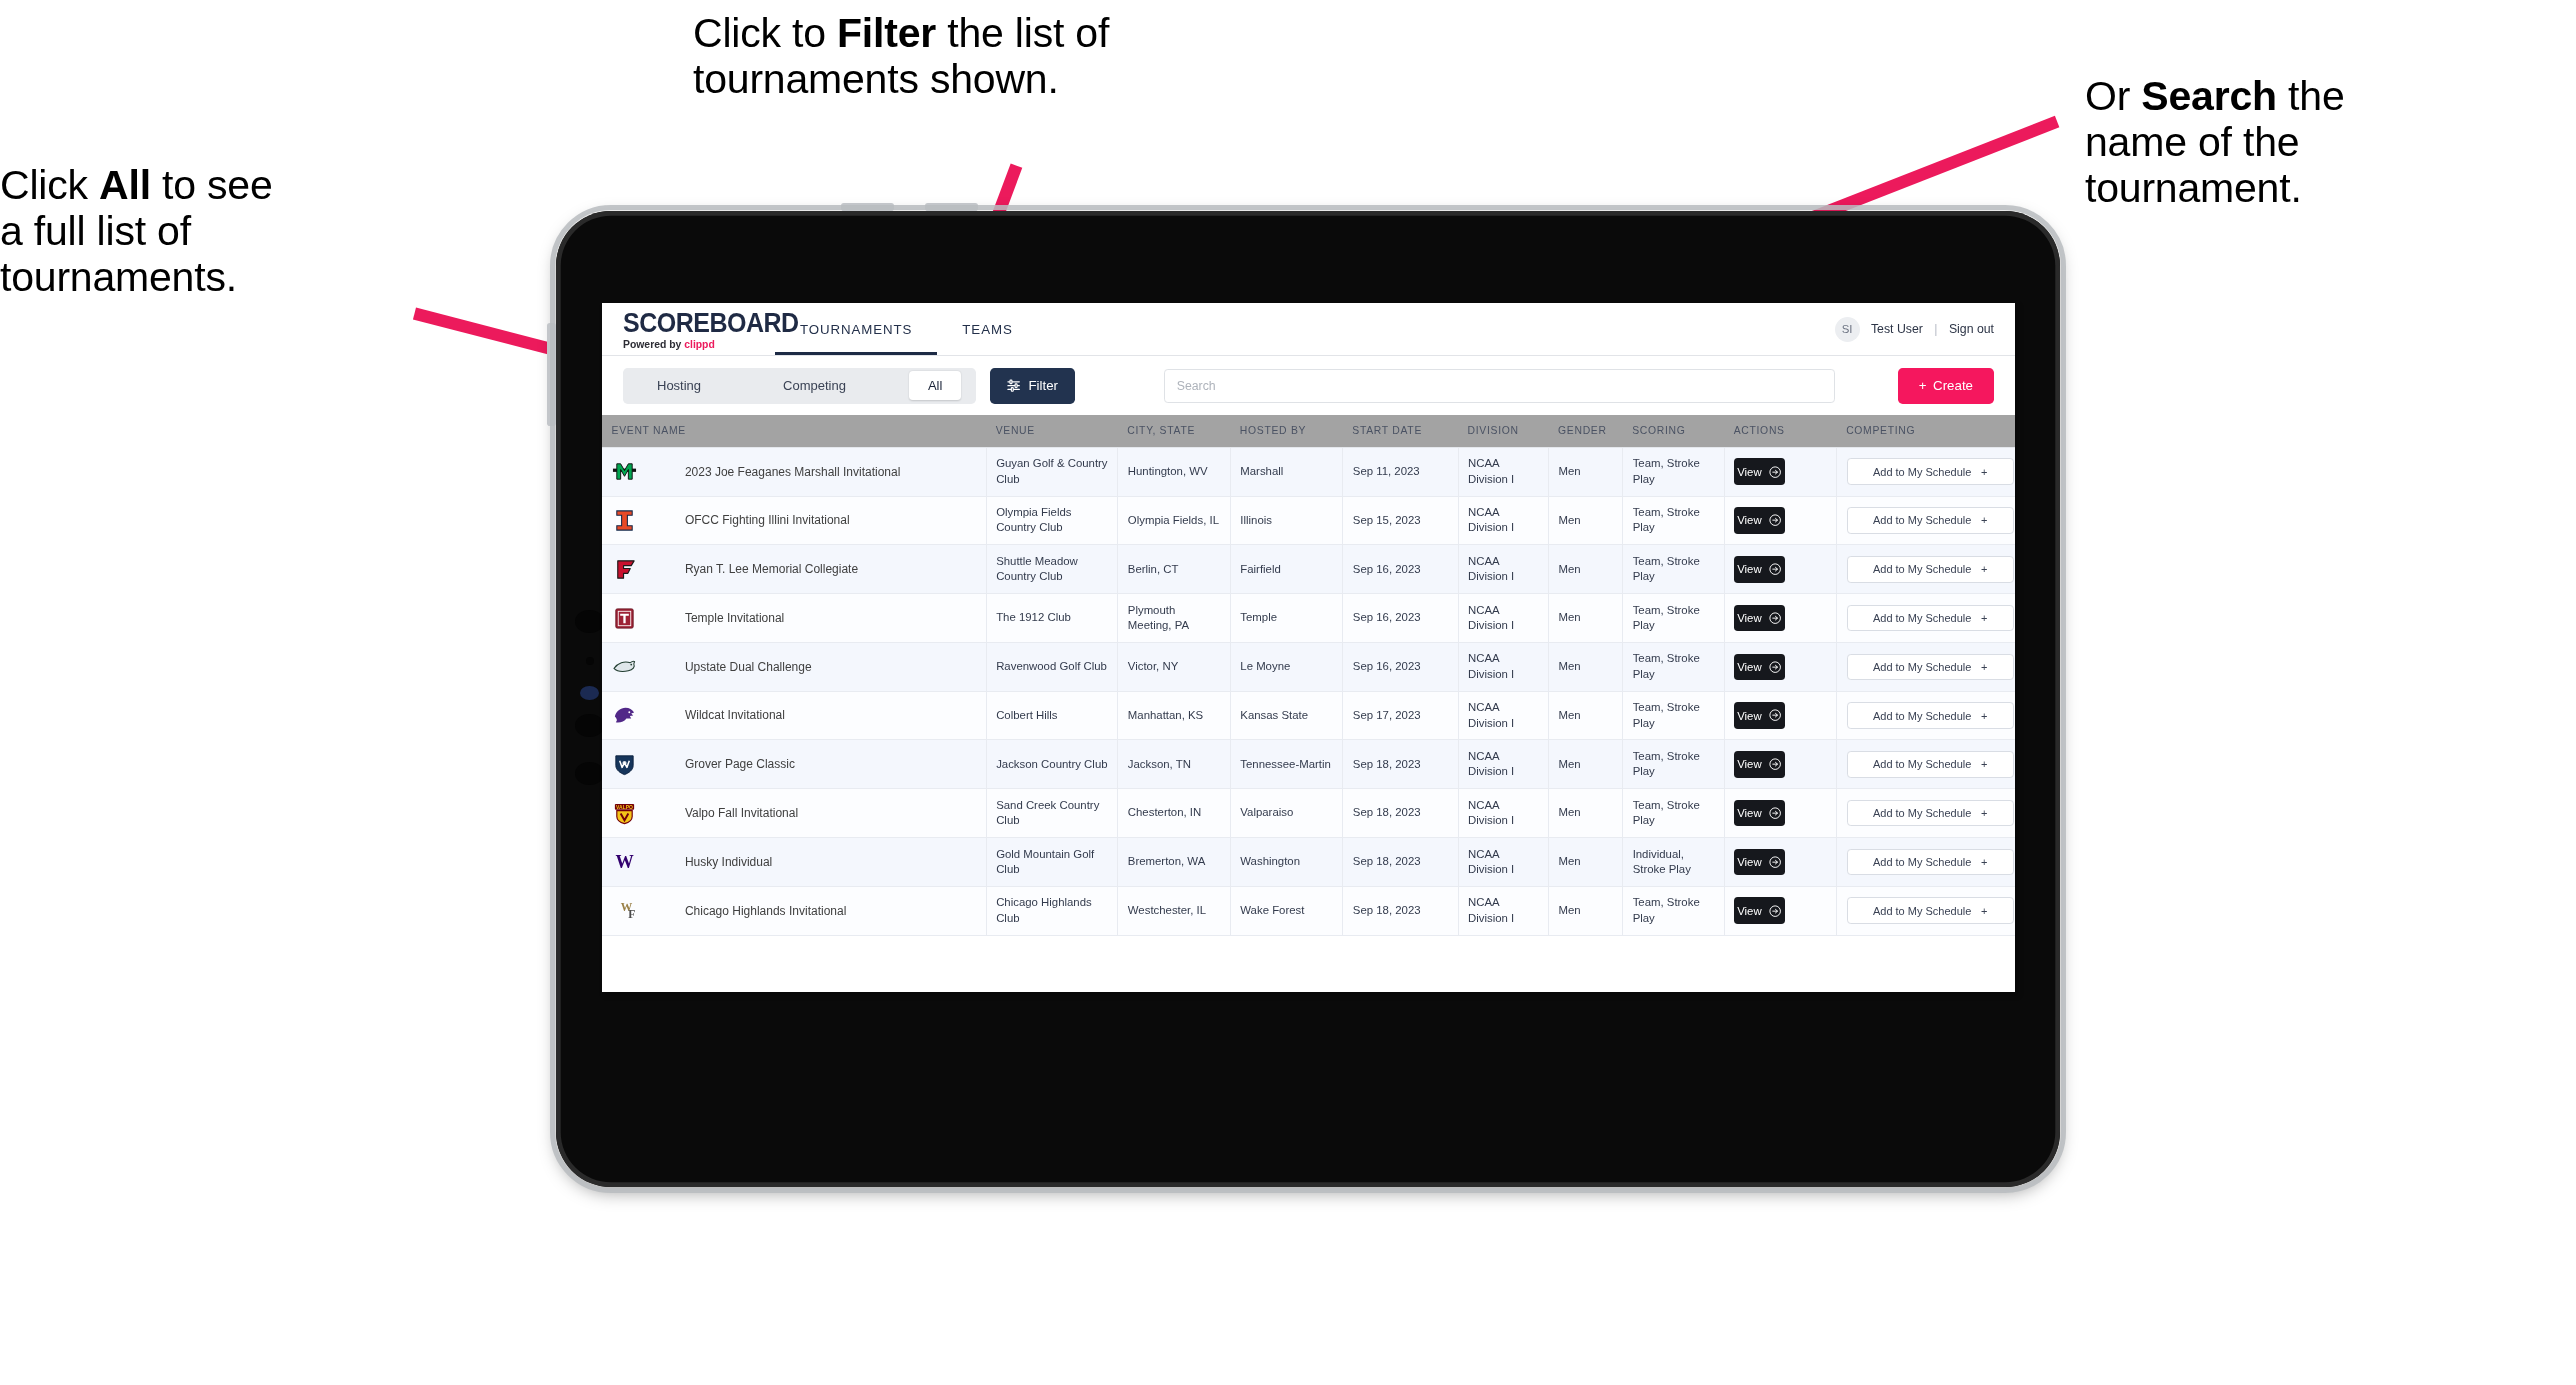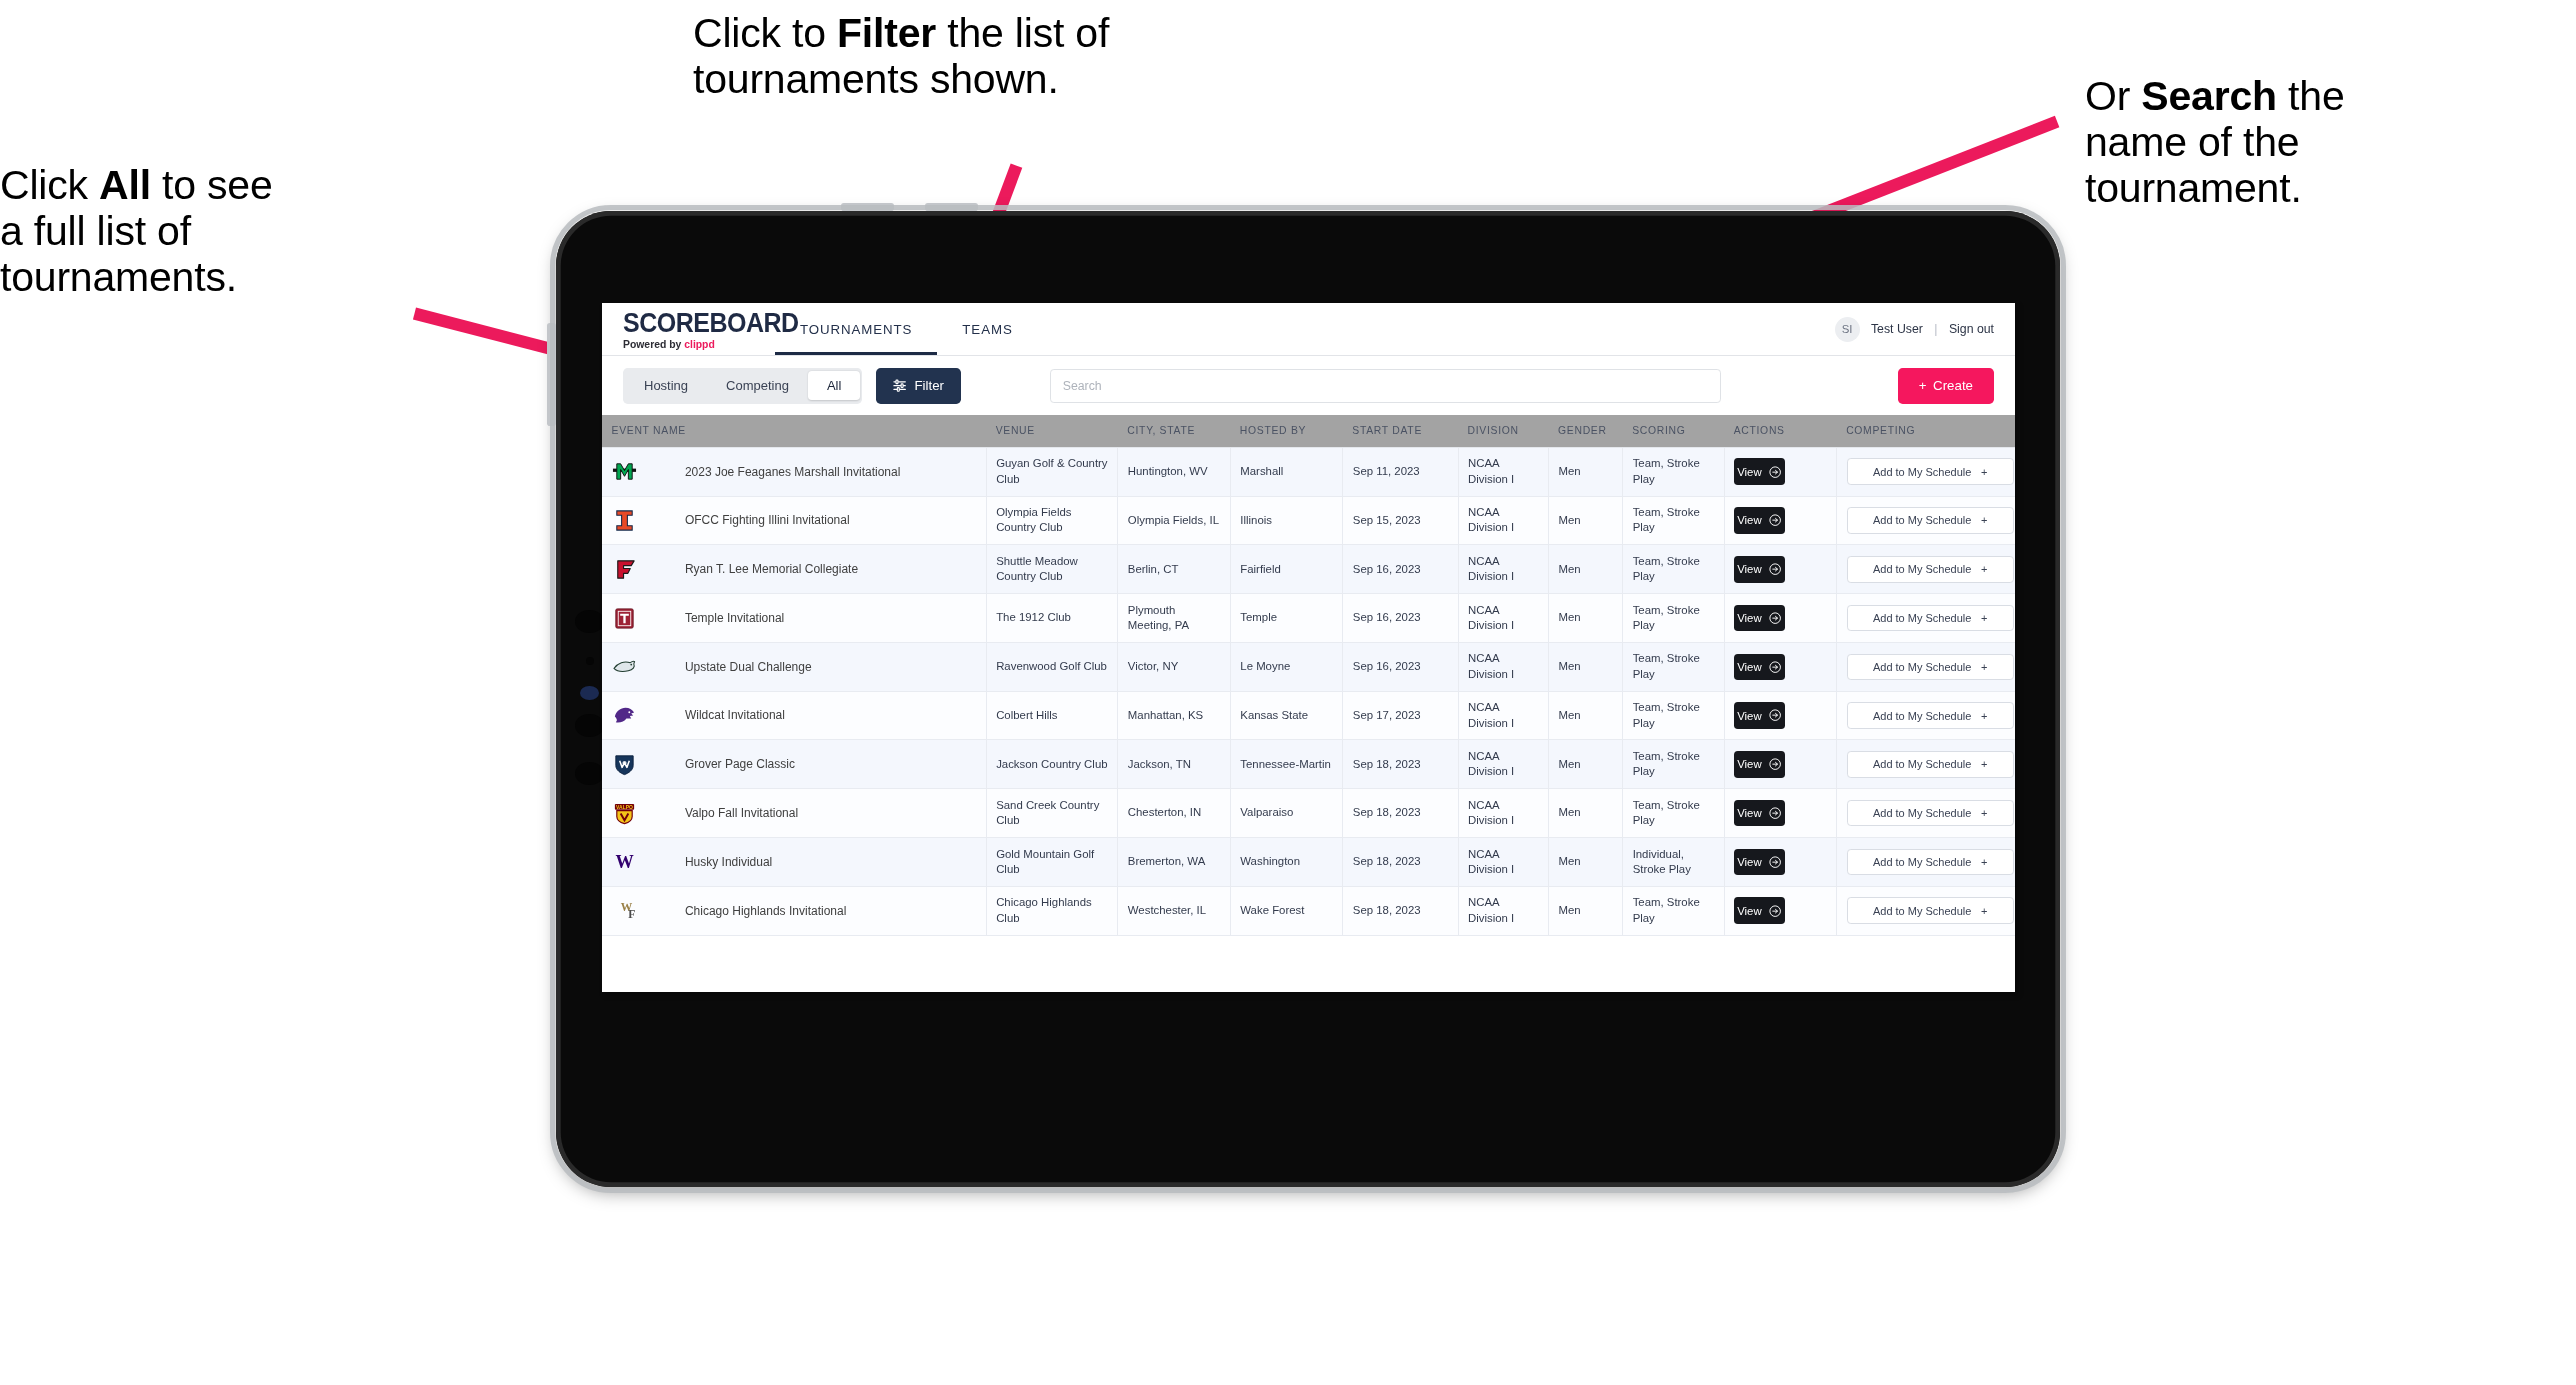--- a/index.html
+++ b/index.html
@@ -107,22 +107,23 @@
   .userbox .sep { color:#b9bec7; }
   .userbox a { color:#2c3446; text-decoration:none; cursor:pointer; }
 
   
   .controls {
     height:59px; background:#fff; display:flex; align-items:center;
     padding:0 21px; gap:13.3px;
   }
   .segmented {
     display:flex; align-items:center;
-    background:#e9ebee; border-radius:4.7px; padding:2px;
+    background:#e9ebee; border-radius:4.7px; padding:15px;
     height:36px;
+    gap:44px;
   }
   .seg {
     padding:0 19px; height:28.5px; display:flex; align-items:center;
     font-size:13px; color:#3a4254; border-radius:3.8px; cursor:pointer;
   }
   .seg.active { background:#ffffff; color:#1b2438; box-shadow:0 0.9px 1.9px rgba(0,0,0,.16); }
 
   .filter-btn {
     display:flex; align-items:center; gap:7.6px;
     background:#22334f; color:#fff; border:none;

